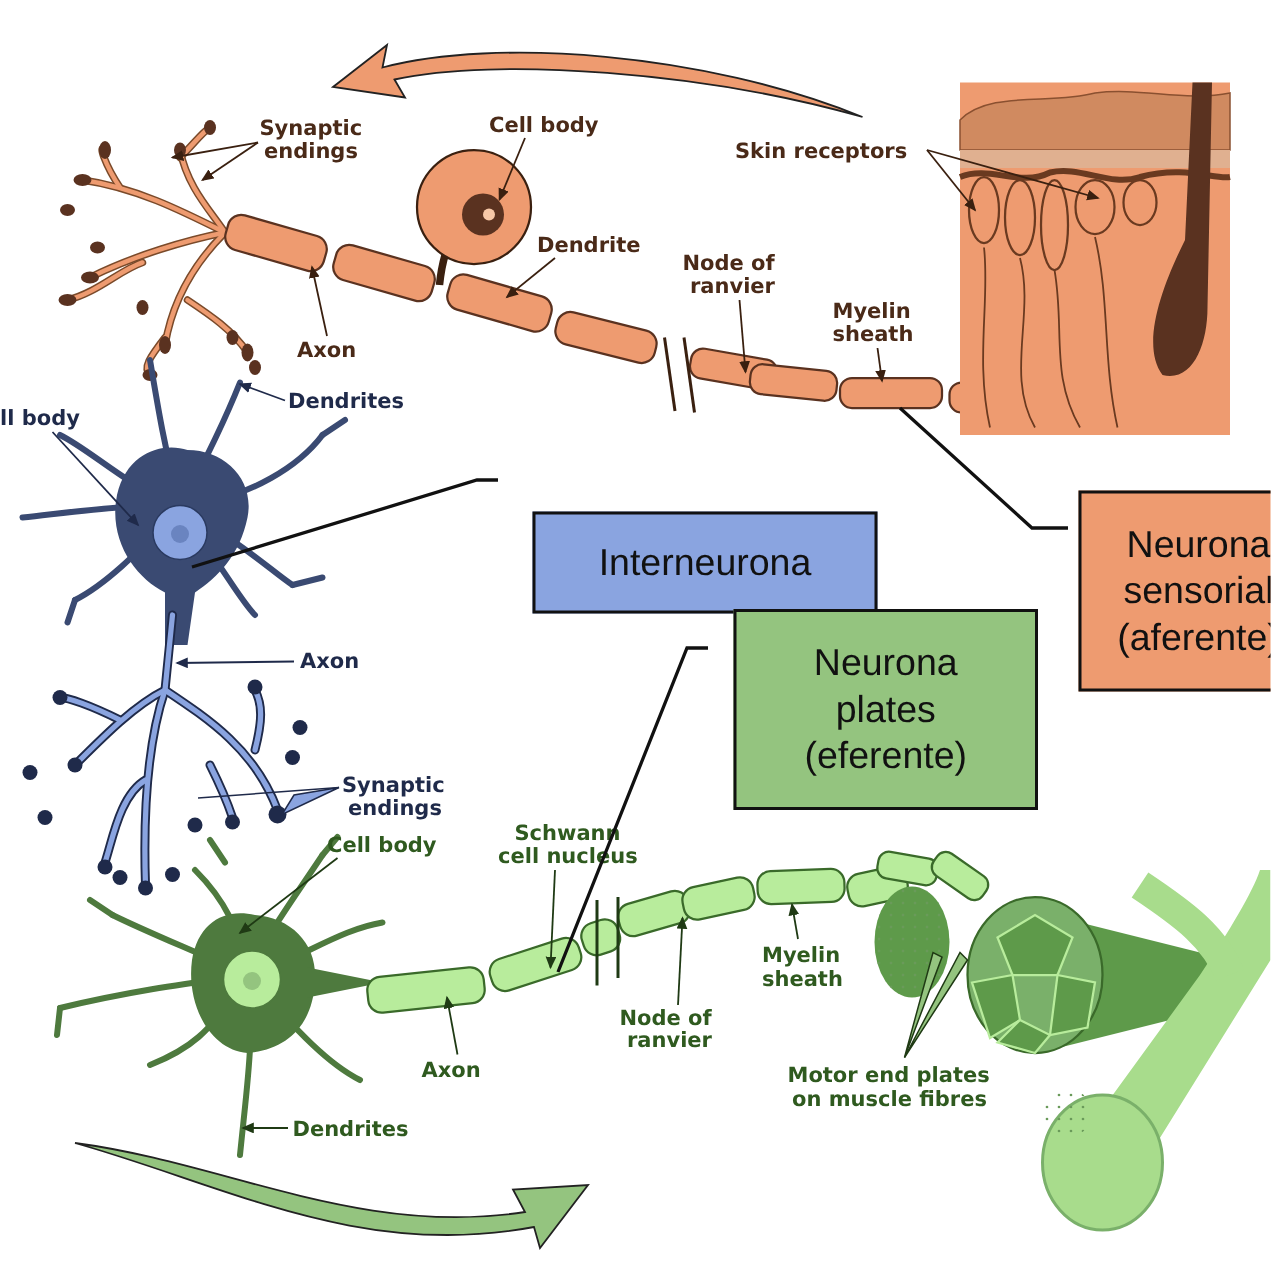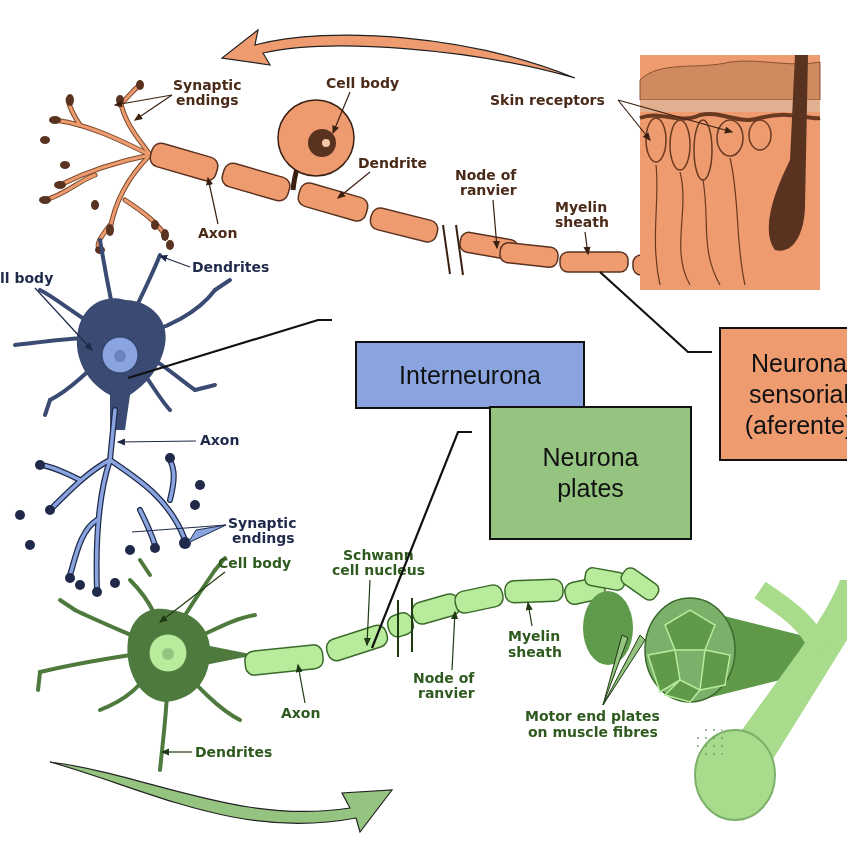--- a/index.html
+++ b/index.html
@@ -285,13 +285,14 @@
   <span>Interneurona</span>
 </div>
 <div class="box" id="box-sens">
   <span>Neurona</span>
   <span>sensorial</span>
   <span>(aferente)</span>
 </div>
 <div class="box" id="box-motor">
   <span>Neurona</span>
   <span>plates</span>
+  <span>(eferente)</span>
 </div>
 
 </body></html>

